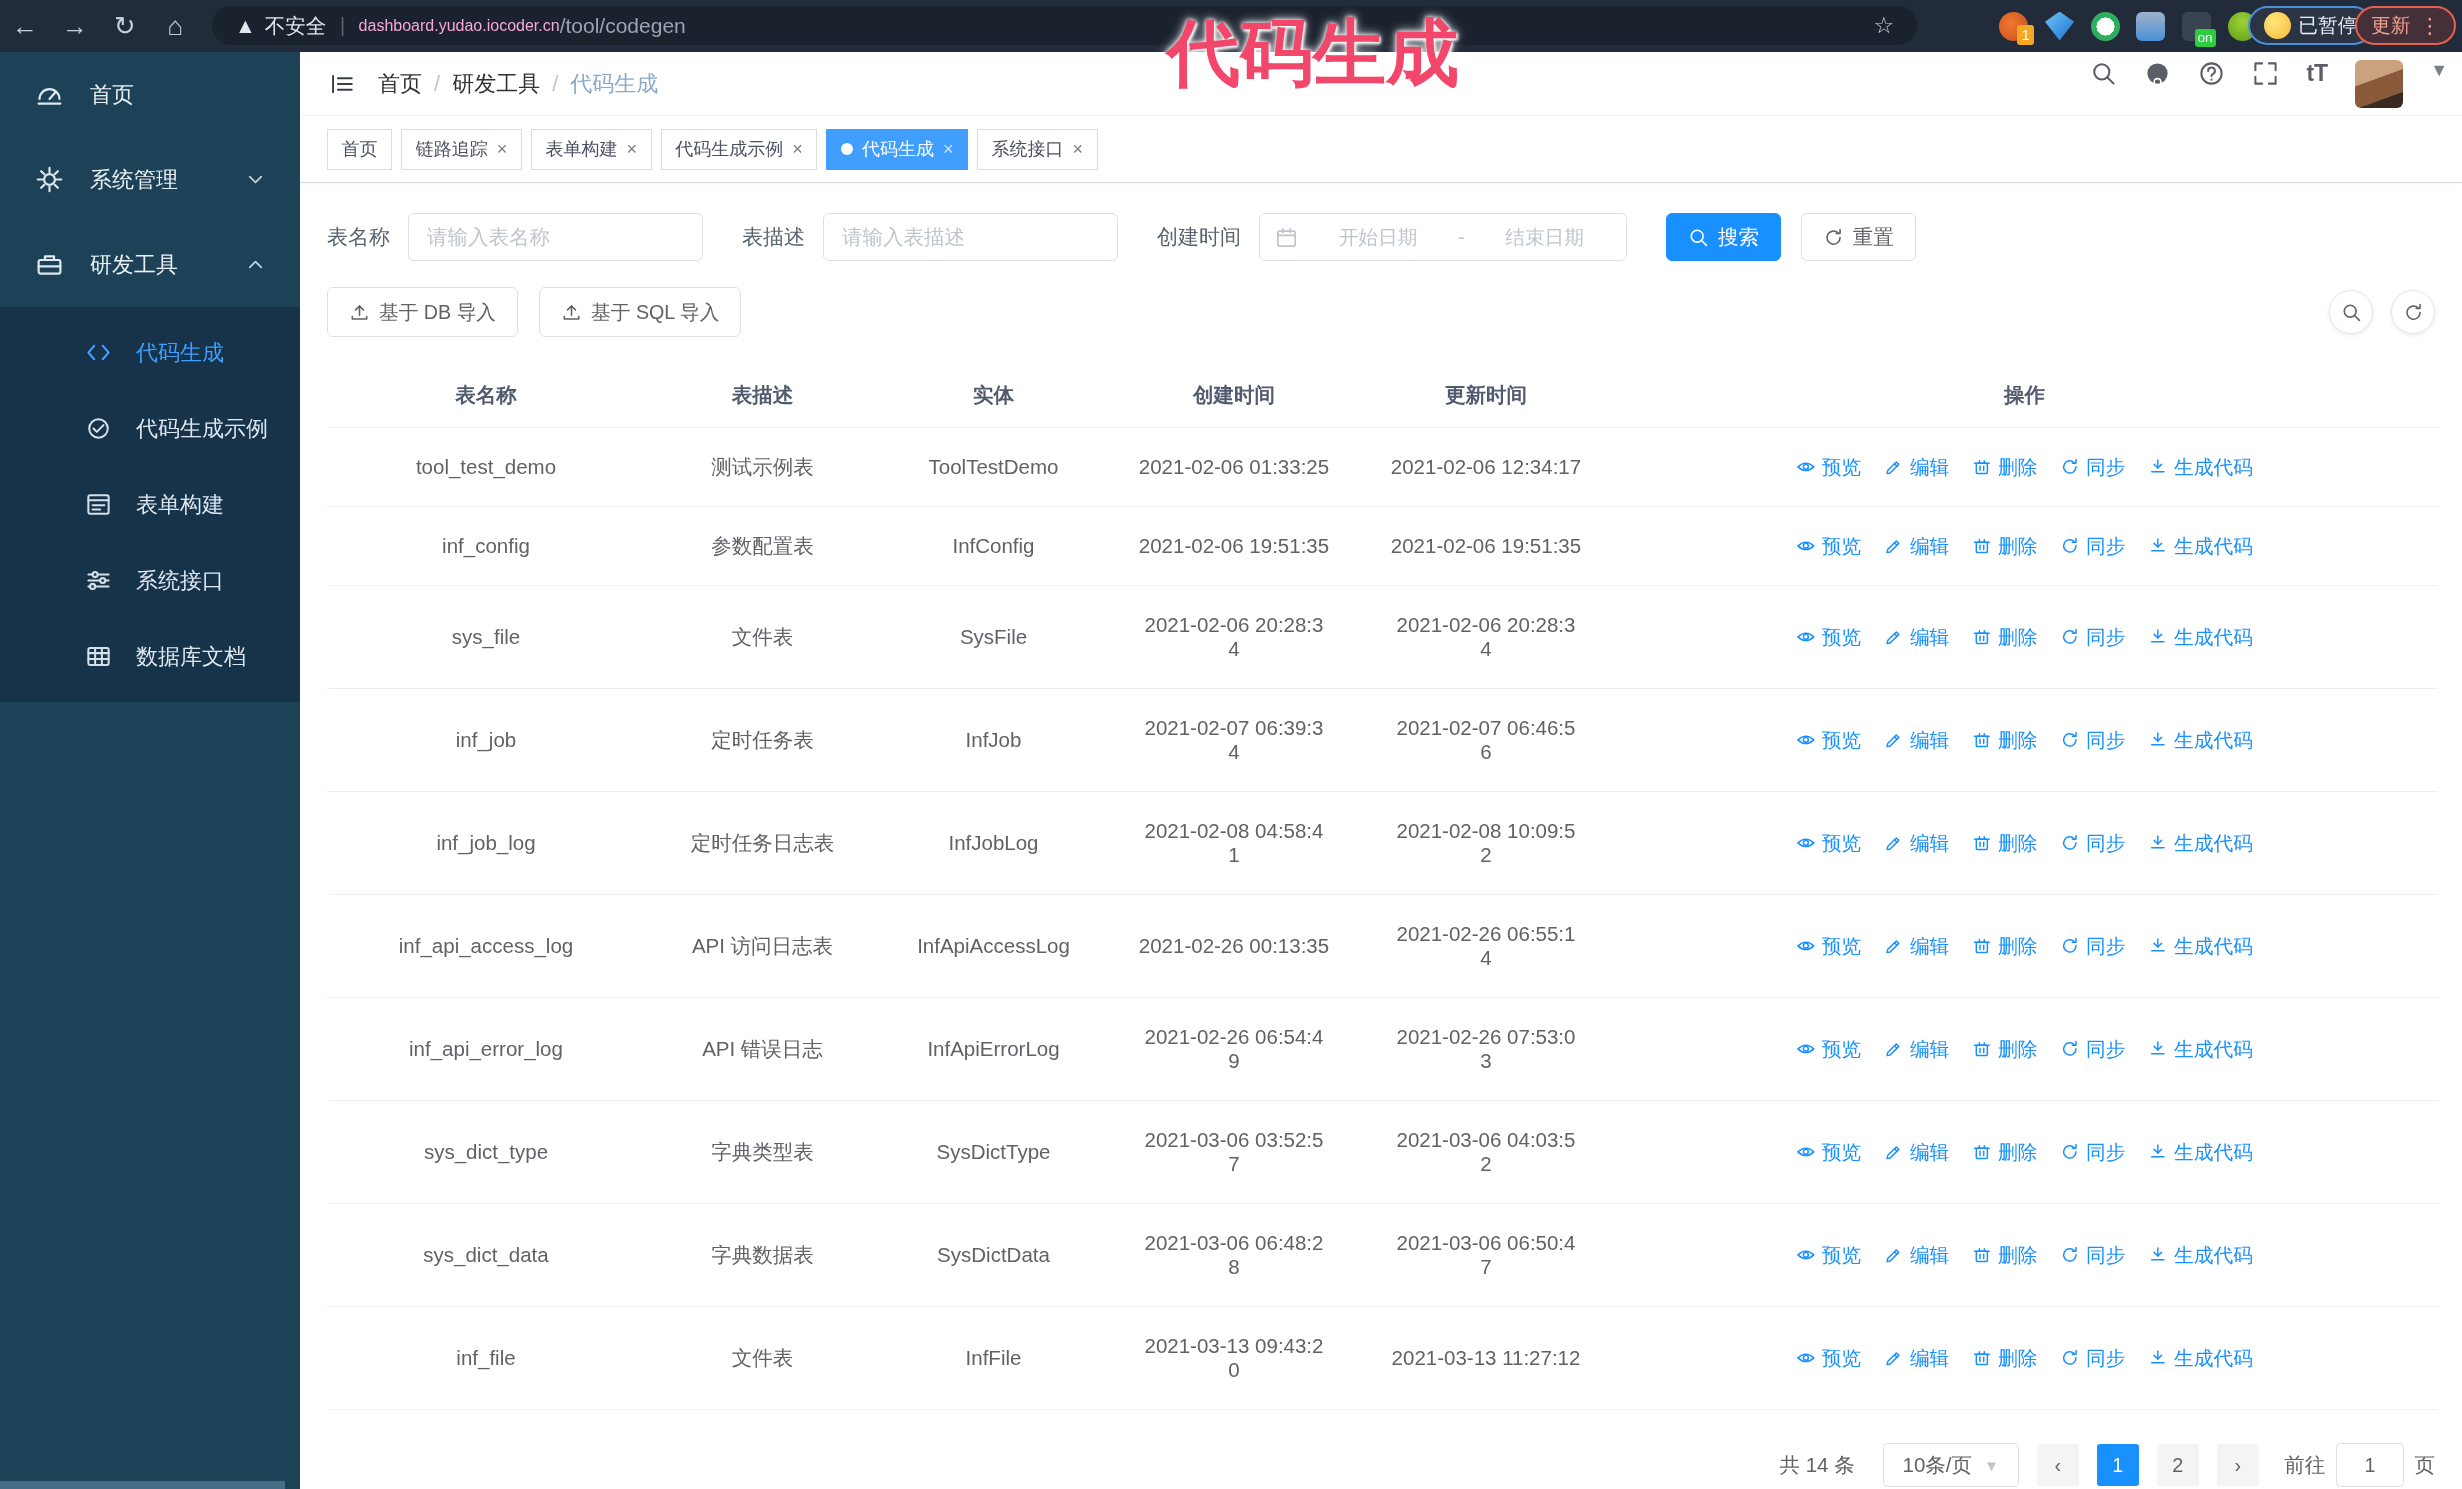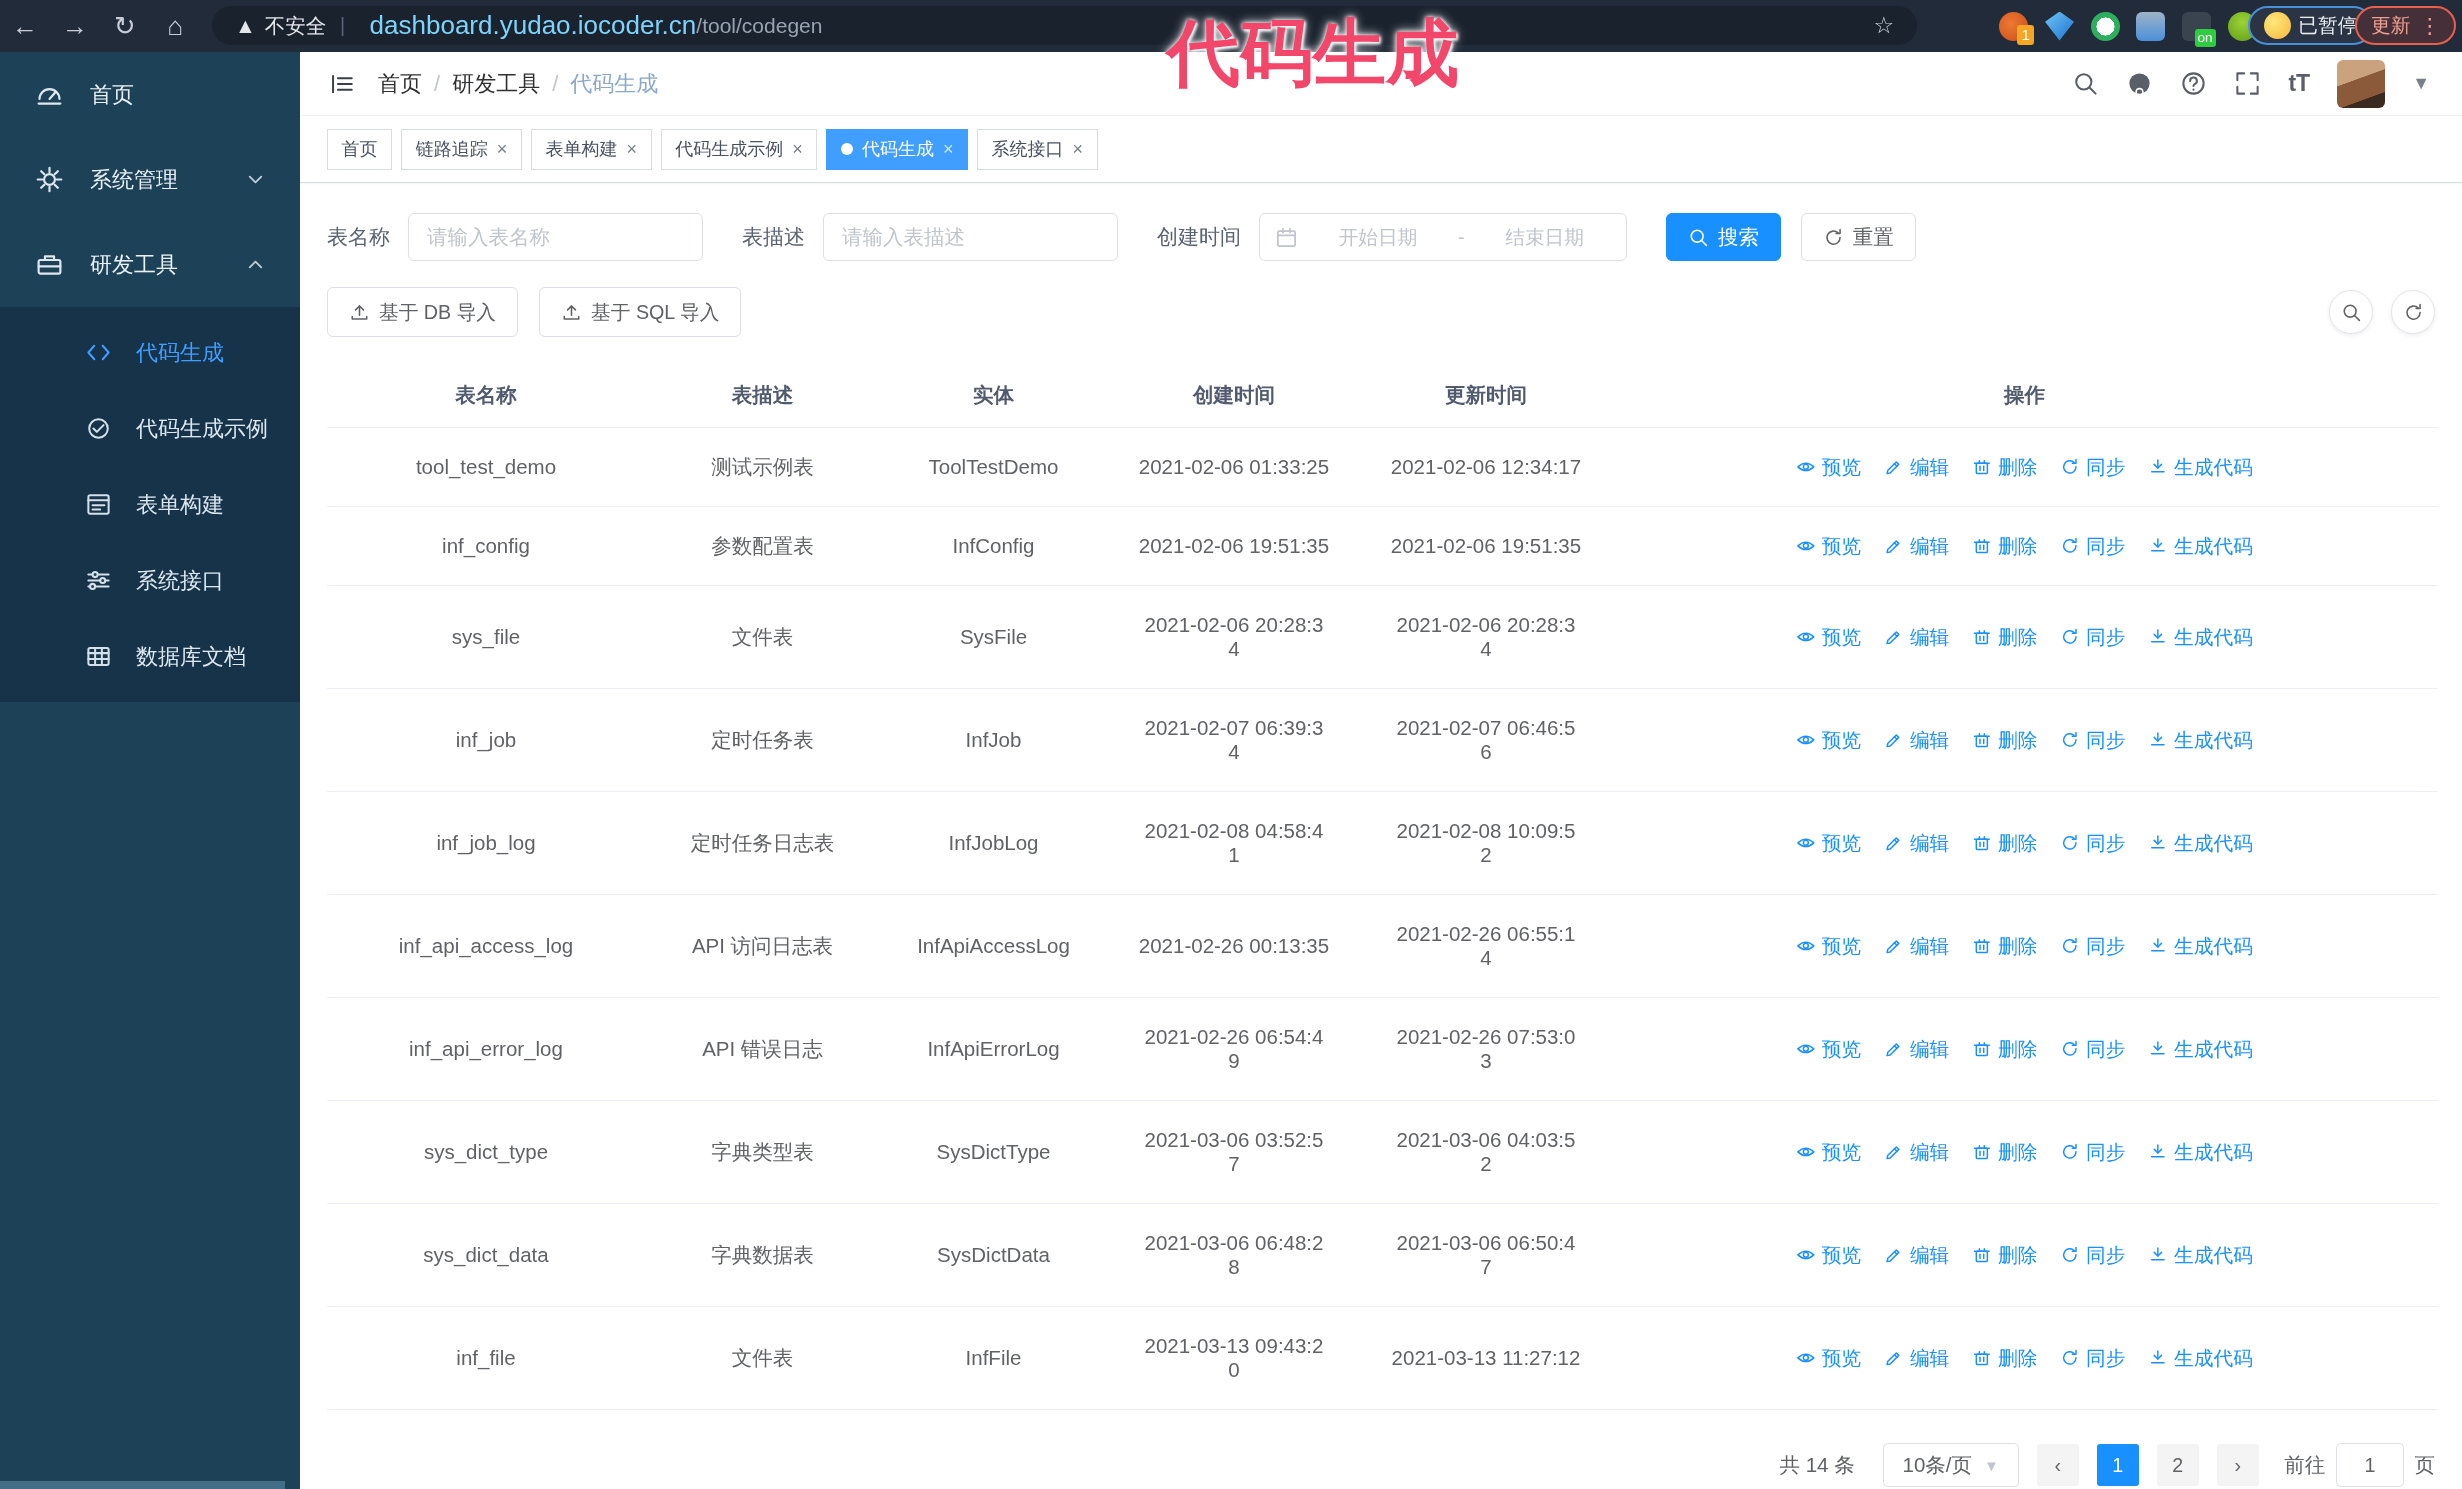--- a/index.html
+++ b/index.html
@@ -7,21 +7,21 @@
     font-family:"Liberation Sans","DejaVu Sans",sans-serif; }
 
   
   .browser-bar { position:relative; height:52px; background:#222b39; display:flex; align-items:center; }
   .nav-glyph { color:#c7cdd8; font-size:26px; width:50px; text-align:center; cursor:pointer; }
   .url-pill { position:absolute; left:212px; top:6px; height:39px; width:1705px; background:#1a222e;
     border-radius:19.7px; display:flex; align-items:center; padding:0 23px; }
   .warn-ico { color:#e3e6ea; font-size:21px; margin-right:9px; }
   .not-secure { color:#e3e6ea; font-size:20.5px; margin-right:13.6px; }
   .url-sep { color:#55607078; color:#5a6577; margin-right:13.6px; font-size:19.7px; }
-  .url-host { color:#7dd3fc; font-size:26px;margin-left:11px; }
+  .url-host { color:#f9a8d4; font-size:16px; }
   .url-path { color:#9aa3b2; font-size:21px; }
   .url-star { margin-left:auto; color:#cdd3dd; font-size:23px; }
   .ext-zone { position:absolute; right:174px; top:0; height:52px; display:flex; align-items:center; gap:16.7px; }
   .ext-ico { width:29px; height:29px; border-radius:6px; position:relative; }
   .ext-orange { background:radial-gradient(circle at 40% 40%, #f07830, #c64e1e); border-radius:50%; }
   .ext-badge { position:absolute; right:-6px; bottom:-4.5px; background:#f5a623; color:#fff; font-size:15px;
     padding:0 4.5px; border-radius:3px; line-height:19.7px; }
   .ext-gem { background:linear-gradient(135deg,#6ec6f5,#1d6fd1); clip-path:polygon(50% 0,100% 35%,50% 100%,0 35%); border-radius:0; }
   .ext-green { background:radial-gradient(circle,#fff 55%,#2eaf5f 56%); border-radius:50%; border:3px solid #2eaf5f; }
   .ext-blue2 { background:linear-gradient(180deg,#9fb3c8,#4a90d9); }
@@ -60,21 +60,21 @@
 
   .main { flex:1; display:flex; flex-direction:column; background:#fff; min-width:0; }
 
   
   .topbar { height:64px; display:flex; align-items:center; border-bottom:0.8px solid #f0f0f0; }
   .hamburger { width:30px; height:26px; margin:0 21px 0 27px; color:#3a3f47; cursor:pointer; }
   .crumbs { display:flex; align-items:center; font-size:22px; }
   .crumb { color:#303133; cursor:pointer; }
   .crumb-sep { color:#c0c4cc; margin:0 12px; }
   .crumb.last { color:#8aa9c9; cursor:default; }
-  .top-icons { margin-left:auto; display:flex; align-items:center; gap:27px; padding-right:32px; }
+  .top-icons { margin-left:auto; display:flex; align-items:flex-start; gap:27px; padding-right:14px; }
   .t-ico { width:27px; height:27px; color:#5a5e66; cursor:pointer; }
   .t-ico.txt { width:auto; font-size:23px; font-weight:bold; color:#5a5e66; }
   .avatar { width:48px; height:48px; border-radius:6px; cursor:pointer;
     background:linear-gradient(160deg,#caa27e 0 40%,#8a5a3a 41% 75%,#3a2a20 76%); }
   .caret { color:#7a7f88; font-size:18px; cursor:pointer; }
 
   
   .tabsbar { height:67px; display:flex; align-items:center; gap:9px; padding-left:27px;
     border-bottom:0.8px solid #d8dce5; box-shadow:0 0.8px 2.3px rgba(0,0,0,.06); }
   .tag-tab { height:41px; display:flex; align-items:center; gap:9px; padding:0 13.6px; border:0.8px solid #d8dce5;

